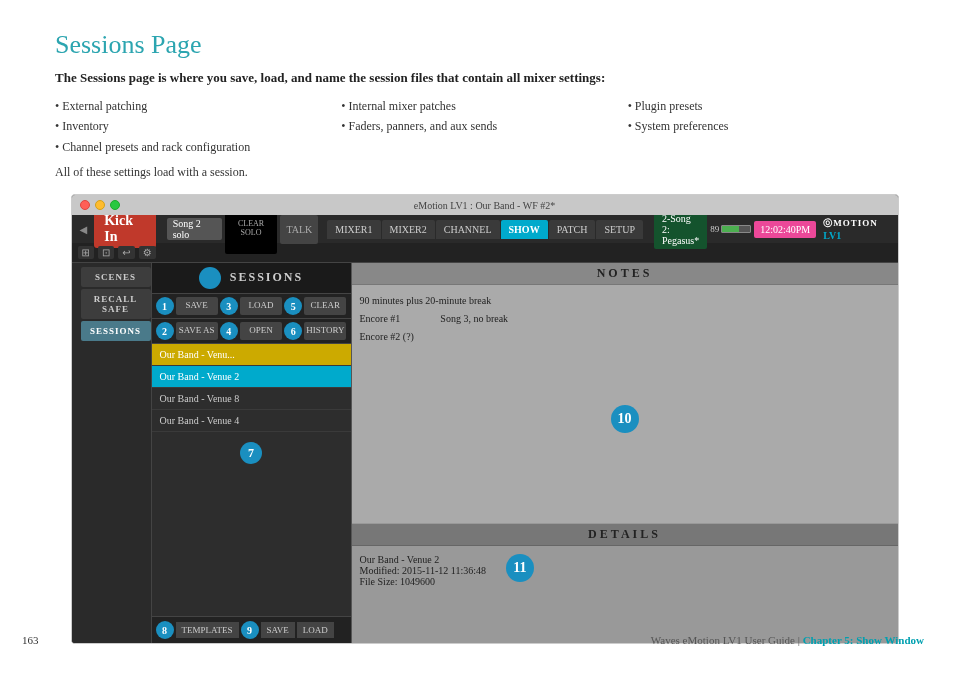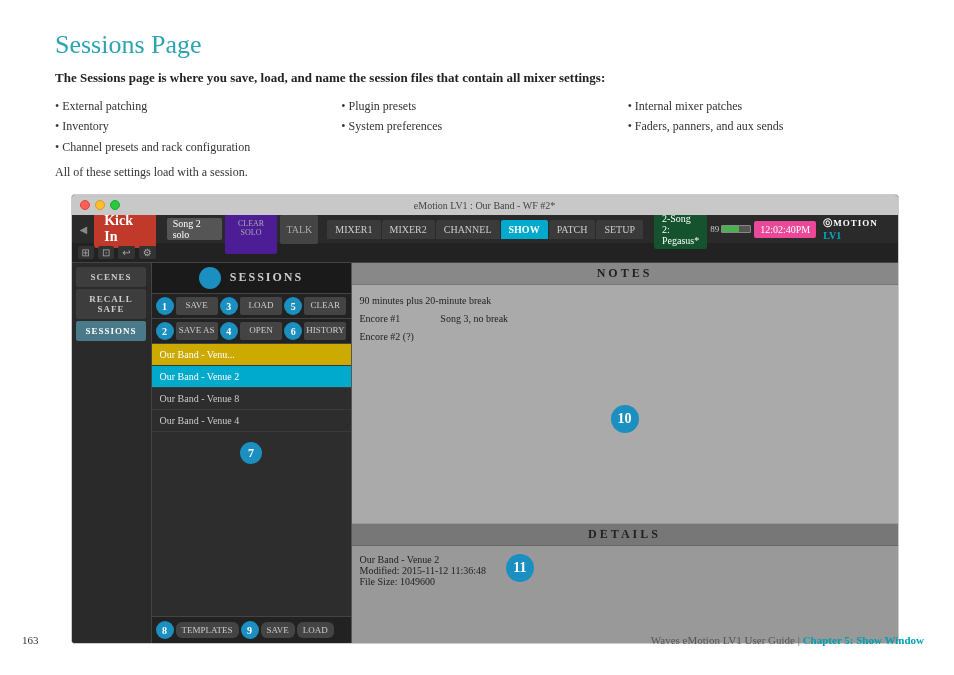--- a/index.html
+++ b/index.html
@@ -154,21 +154,21 @@
 
     .song-solo-btn {
       background: #555;
       color: #fff;
       font-size: 10px;
       padding: 0 6px;
       border-radius: 2px;
     }
 
     .clear-solo-btn {
-      background: #4c1d95;
+      background: #000000;
       color: #aaa;
       font-size: 8px;
       padding: 16px 4px;
       border-radius: 2px;
       text-align: center;
       line-height: 1.1;
     }
 
     .talk-btn {
       background: #444;
@@ -279,21 +279,21 @@
       background: #3a3a3a;
       height: 380px;
     }
 
     
     .left-sidebar {
       width: 80px;
       background: #2a2a2a;
       display: flex;
       flex-direction: column;
-      align-items: center;
+      align-items: flex-end;
       padding-top: 4px;
       gap: 2px;
       border-right: 1px solid #444;
     }
 
     .sidebar-btn {
       width: 70px;
       background: #3d3d3d;
       color: #ccc;
       font-size: 9px;
@@ -390,21 +390,21 @@
       gap: 2px;
       align-items: center;
       border-top: 1px solid #444;
     }
 
     .sessions-footer-btn {
       background: #444;
       color: #ccc;
       font-size: 9px;
       padding: 3px 6px;
-      border-radius: 6px;
+      border-radius: 0;
       cursor: pointer;
     }
 
     
     .right-panel {
       flex: 1;
       display: flex;
       flex-direction: column;
     }
 
@@ -516,28 +516,28 @@
   <div class="bullet-columns">
     <div class="bullet-col">
       <ul>
         <li>External patching</li>
         <li>Inventory</li>
         <li>Channel presets and rack configuration</li>
       </ul>
     </div>
     <div class="bullet-col">
       <ul>
-        <li>Plugin presets</li>
-        <li>System preferences</li>
+        <li>Internal mixer patches</li>
+        <li>Faders, panners, and aux sends</li>
       </ul>
     </div>
     <div class="bullet-col">
       <ul>
-        <li>Internal mixer patches</li>
-        <li>Faders, panners, and aux sends</li>
+        <li>Plugin presets</li>
+        <li>System preferences</li>
       </ul>
     </div>
   </div>
 
   <p class="all-settings">All of these settings load with a session.</p>
 
   <div class="screenshot-wrapper">
 
     <div class="title-bar">
       <div class="traffic-lights">

